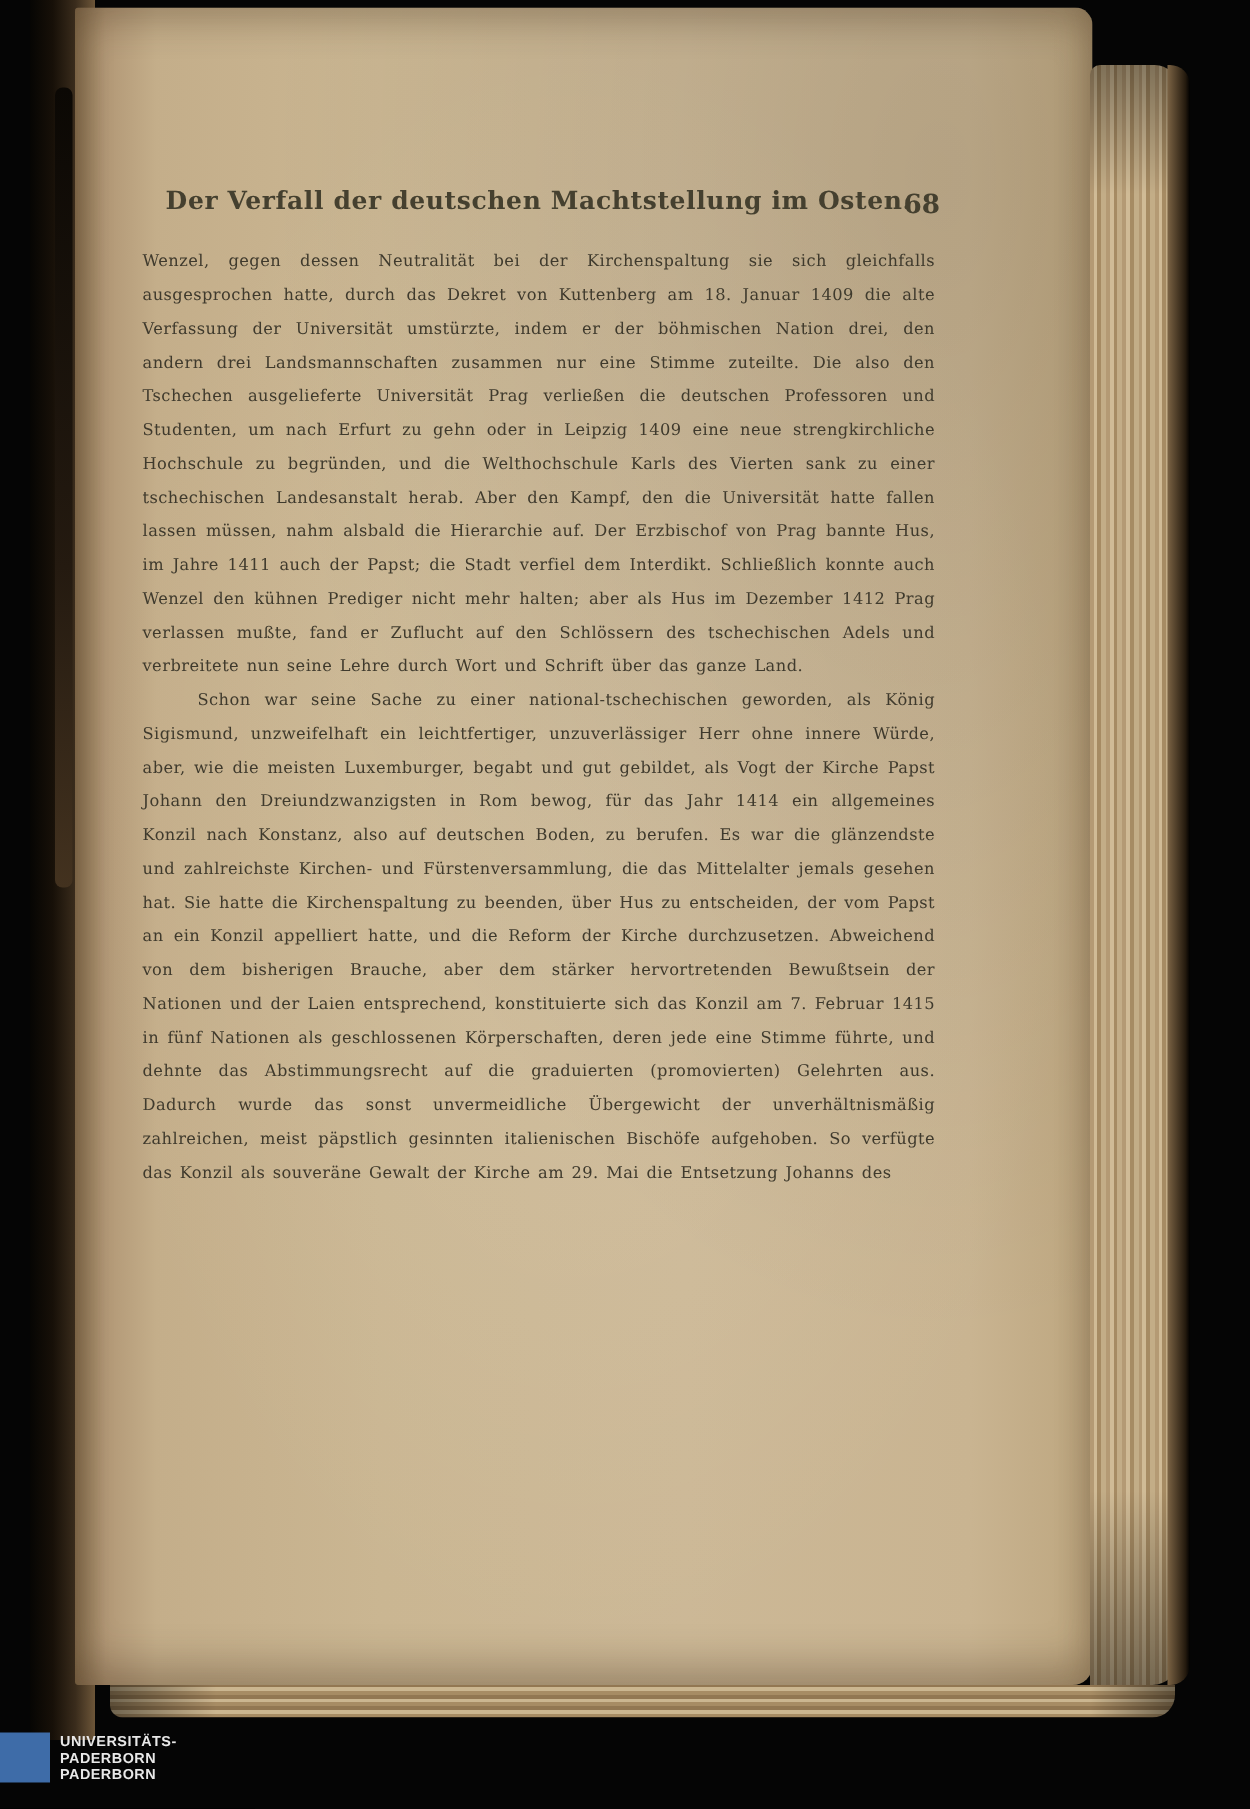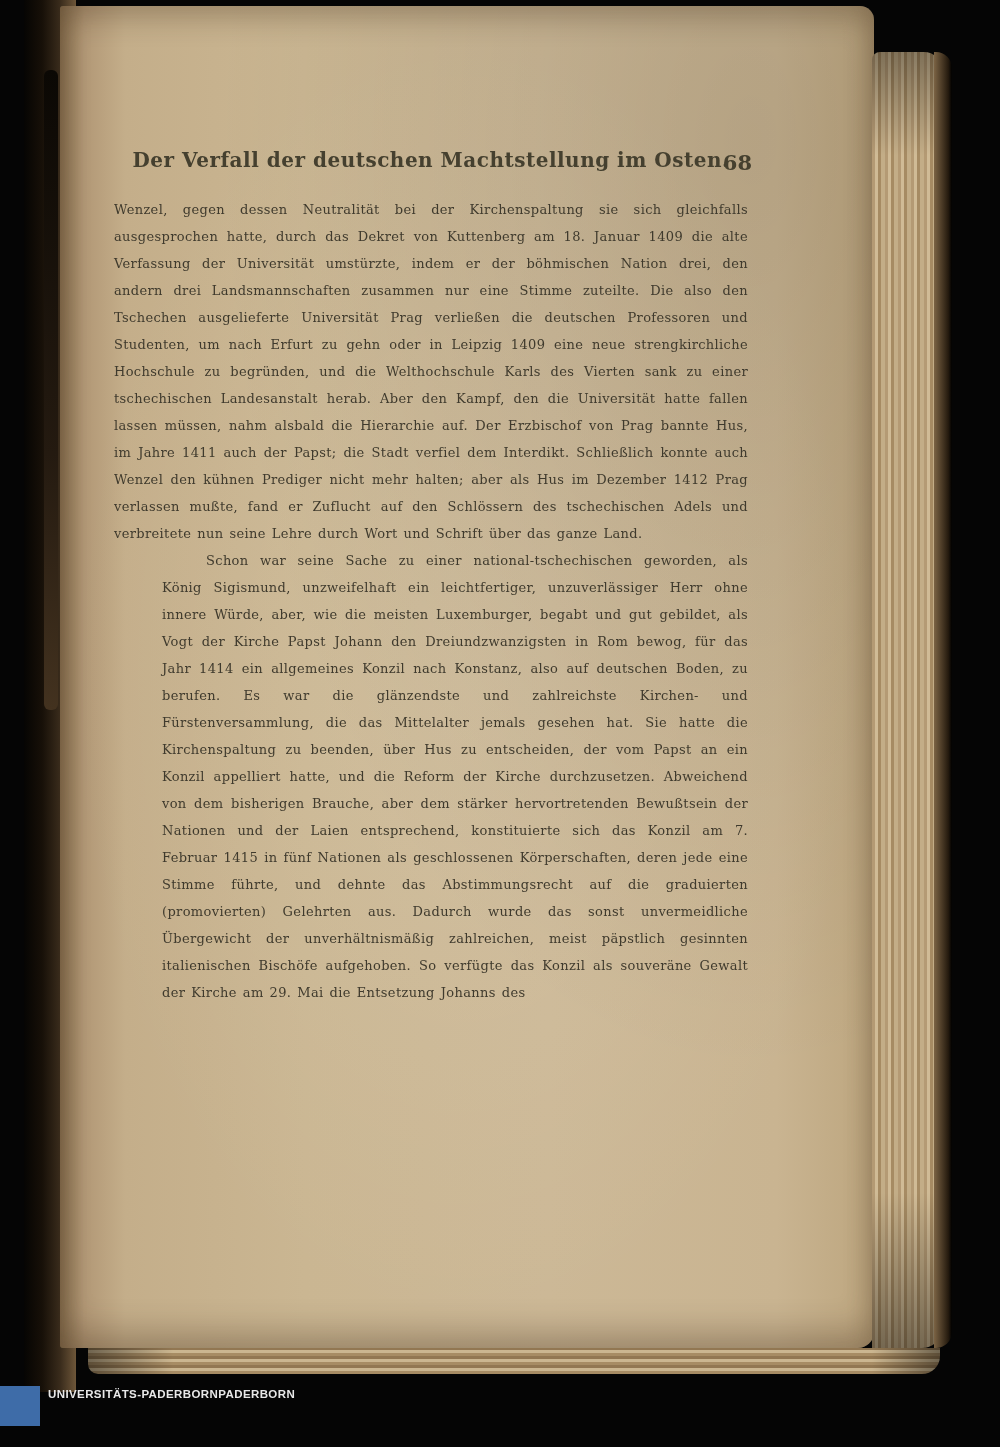--- a/index.html
+++ b/index.html
@@ -61,39 +61,39 @@
     letter-spacing:.5px;color:#45402f;
   }
   .page-number{
     position:absolute;right:-4px;top:2px;font-size:21px;font-weight:bold;color:#45402f;
   }
   .para{
     margin:0;text-align:justify;font-size:13px;line-height:27px;
     letter-spacing:.35px;word-spacing:1.5px;color:#3f3a2d;
     text-rendering:optimizeLegibility;
   }
-  .p-indent{text-indent:44px;margin-left:48px;}
+  .p-indent{text-indent:44px;}
   .footer{
     position:absolute;left:54px;top:1202px;width:634px;height:24px;color:#45402f;
   }
   .footer-left{
     position:absolute;left:24px;top:0;font-size:15px;font-weight:bold;letter-spacing:.5px;
   }
   .footer-mark{
     position:absolute;left:486px;top:0;font-size:15px;font-weight:bold;
   }
   
   .watermark{
     position:absolute;left:0;top:1386px;display:flex;align-items:flex-start;
   }
   .logo-square{
     width:40px;height:40px;background:#3e6ca8;flex:0 0 auto;
   }
   .logo-text{
-    display:flex;flex-direction:row;justify-content:center;
+    display:flex;flex-direction:column;justify-content:center;
     margin-left:8px;padding-top:2px;
     font-family:"Liberation Sans", sans-serif;font-size:11.5px;font-weight:bold;
     color:#e8e8e8;letter-spacing:.4px;line-height:13px;
   }
 </style>
 </head>
 <body>
 
 <div class="canvas">
 

